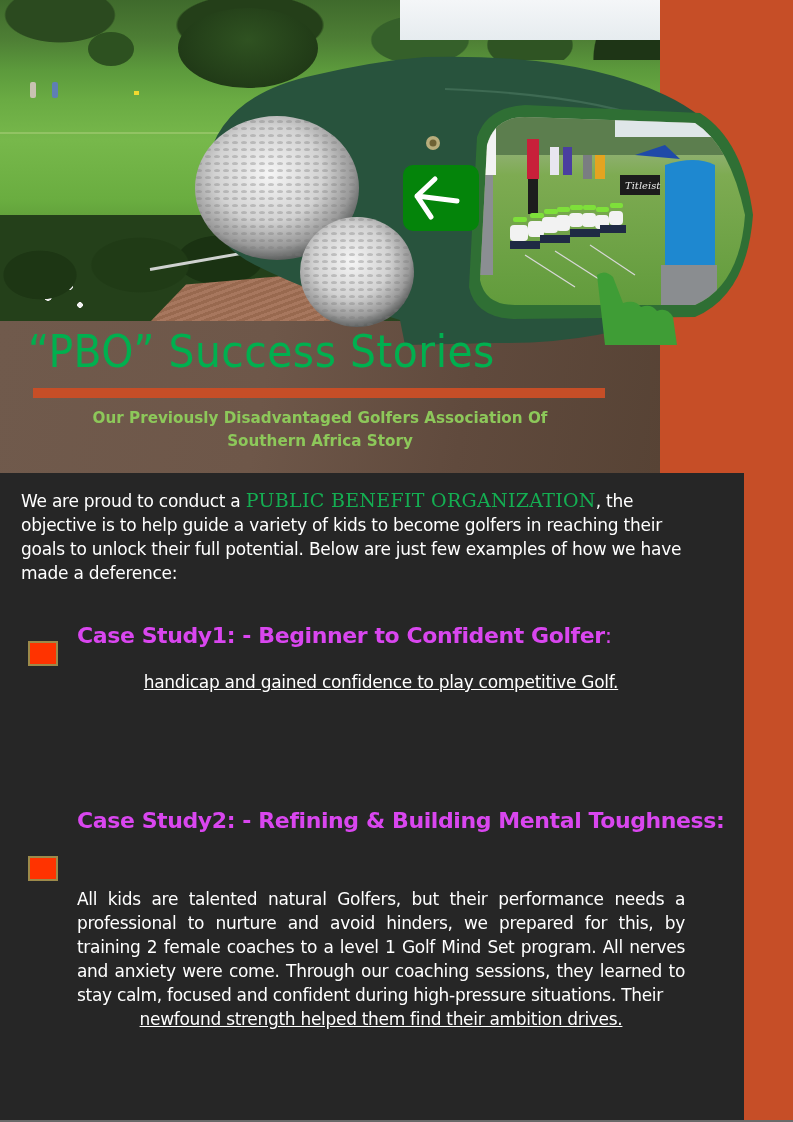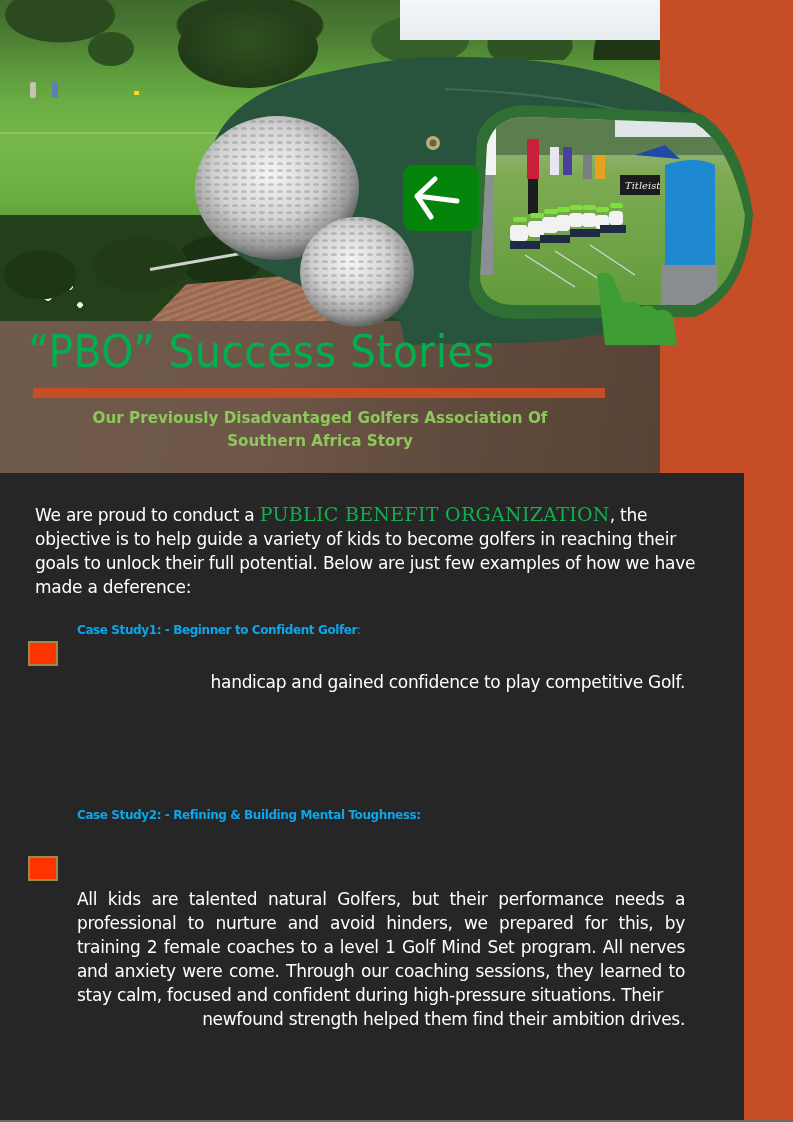--- a/index.html
+++ b/index.html
@@ -72,43 +72,43 @@
     position:absolute; left:20px; top:406px; width:600px; text-align:center; margin:0;
     font-family: "DejaVu Sans", sans-serif; font-weight:bold; font-size:16.5px; line-height:23px;
     color:#8dc85a; transform: scaleX(0.92); transform-origin:center;
   }
 
   
   .content { position:absolute; left:0; top:473px; width:744px; height:648px; background:#262626; }
   .bottom-line { position:absolute; left:0; top:1120px; width:793px; height:2px; background:#6a6a6a; }
 
   .intro {
-    position:absolute; left:20px; top:487px; width:666px; margin:15px;
+    position:absolute; left:20px; top:487px; width:666px; margin:1px;
     color:#ffffff; font-family:"DejaVu Sans", sans-serif; font-size:17px; line-height:24px;
     letter-spacing:-0.25px; word-spacing:0px;
   }
   .intro .pbo { color:#14ae52; font-family:"DejaVu Serif", serif; font-size:19px; letter-spacing:0.3px; }
 
   .case { position:absolute; left:0; width:744px; }
   .case .bullet {
     position:absolute; left:28px; width:26px; height:21px; background:#ff3300;
     border:2px solid #9c8a4a;
   }
   .case h2 {
-    position:absolute; left:77px; margin:0; color:#0ea5e9;
-    font-family:"DejaVu Sans", sans-serif; font-weight:bold; font-size:12px; letter-spacing:-0.4px;
+    position:absolute; left:77px; margin:0; color:#d946ef;
+    font-family:"DejaVu Sans", sans-serif; font-weight:bold; font-size:22px; letter-spacing:-0.4px;
     white-space:nowrap;
   }
   .case h2 .colon { font-weight:normal; }
   .case p {
     position:absolute; left:77px; width:608px; margin:0; color:#ffffff;
     font-family:"DejaVu Sans", sans-serif; font-size:17px; line-height:24px;
     text-align:justify; letter-spacing:-0.3px;
   }
-  .case p .last { display:block; text-align:right; }
+  .case p .last { display:block; text-align:center;text-decoration:underline; }
 </style>
 </head>
 <body>
 
 <div class="hero">
   <div class="treeline"></div>
   <div class="sky"></div>
   <div class="bigtree"></div>
   <div class="smalltree"></div>
   <div class="fairway-line"></div>

